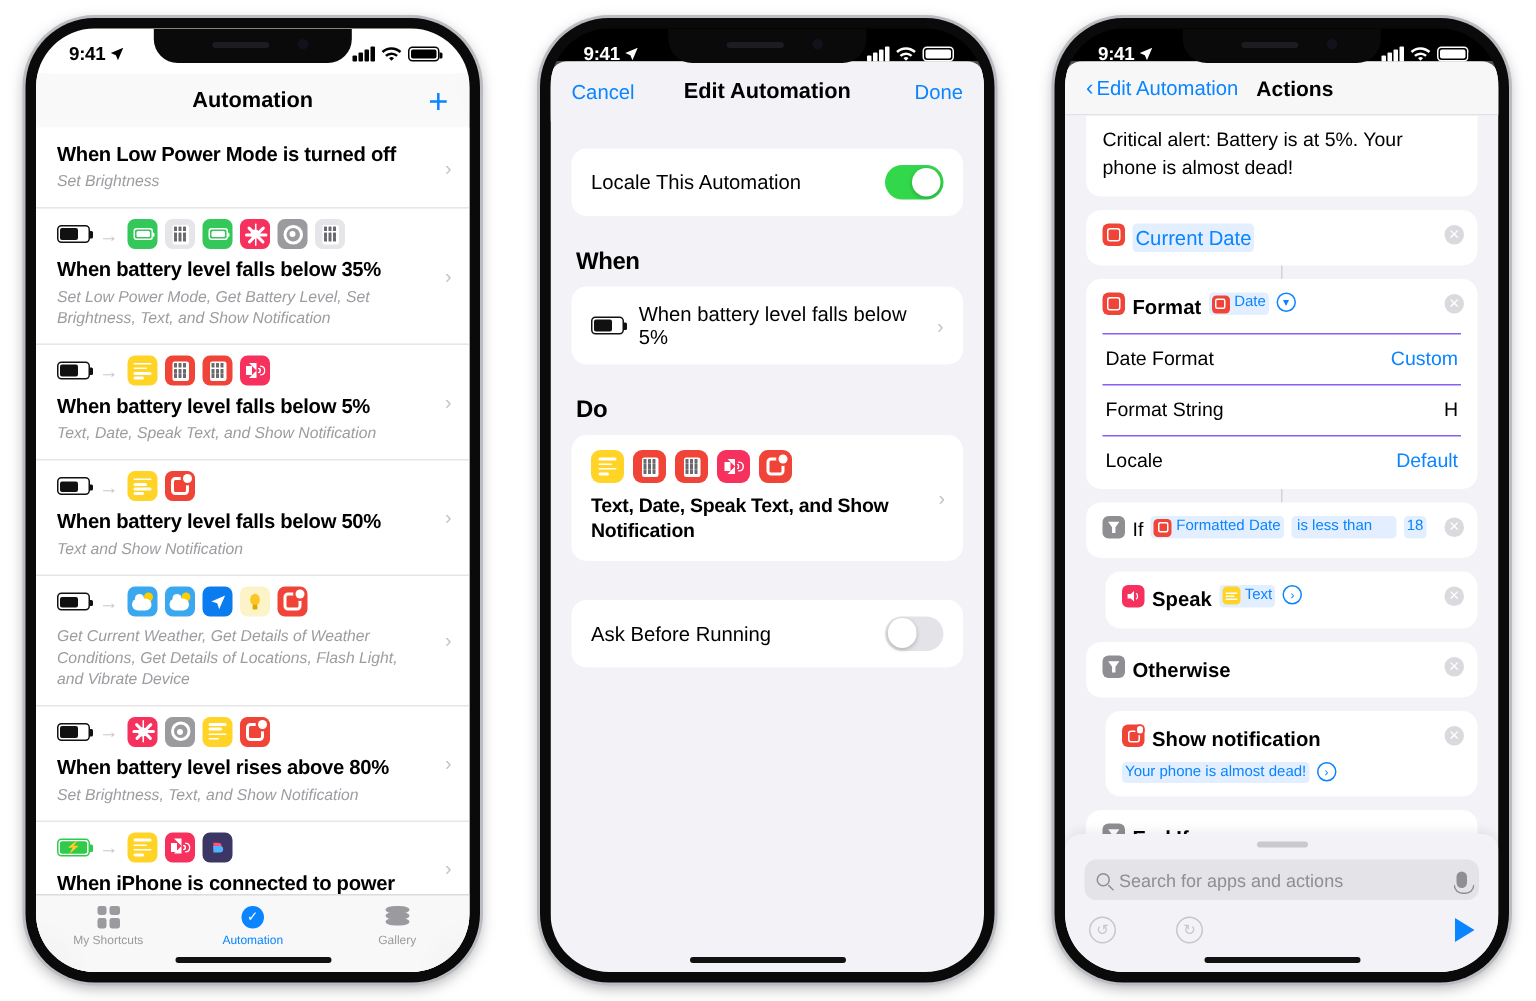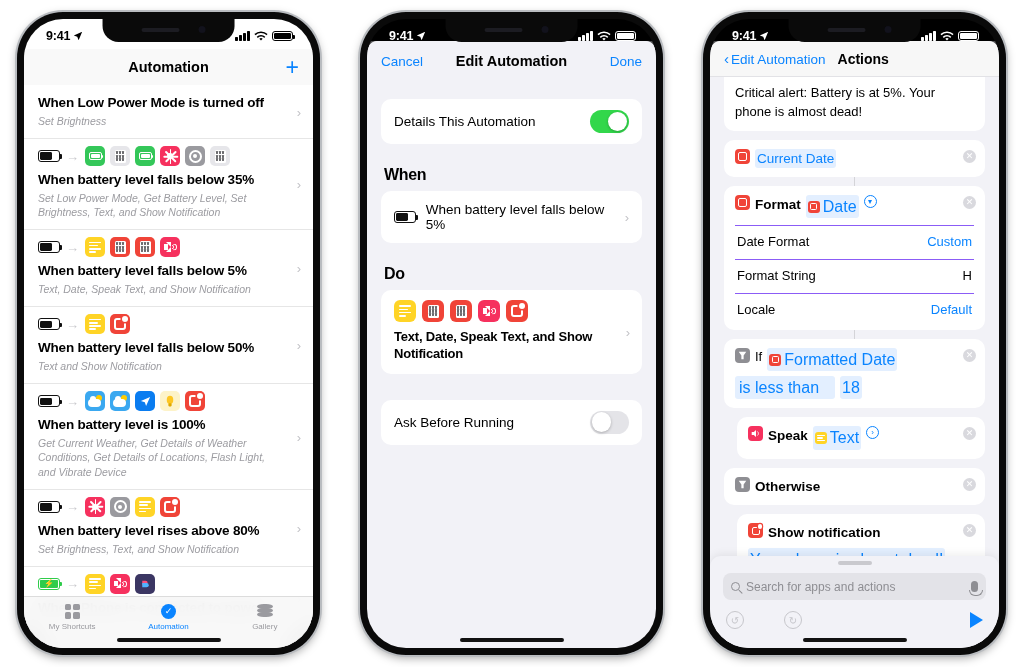--- a/index.html
+++ b/index.html
@@ -194,21 +194,21 @@
   .card { background:#fff; border-radius:10px; margin-bottom:9px; padding:9px 11px;
           position:relative; font-size:13px; color:#000; line-height:1.45;}
   .card.partial { border-top-left-radius:0; border-top-right-radius:0; margin-top:0;}
   .x-btn { position:absolute; right:9px; top:10px; width:13px; height:13px;
            border-radius:50%; background:#d9d9de; color:#fff; font-size:9px;
            display:flex;align-items:center;justify-content:center; line-height:1;}
   .tokrow { display:flex; align-items:flex-start; flex-wrap:wrap; gap:5px; padding-right:18px;}
   .aic { width:15px;height:15px;border-radius:4px;display:flex;align-items:center;
          justify-content:center;flex:0 0 auto;}
   .tok { background:#e3efff; color:#0a84ff; border-radius:3px; padding:0 2px;
-         font-size:16px; white-space:nowrap; }
+         font-size:10px; white-space:nowrap; }
   .tok.varic { display:inline-flex; align-items:center; gap:3px; }
   .lbl-b { font-weight:bold; font-size:13.5px; color:#000;}
   .lbl-n { font-size:13px; color:#000;}
   .discl { width:13px;height:13px;border:1.3px solid #0a84ff;border-radius:50%;
         color:#0a84ff;font-size:8px;display:inline-flex;align-items:center;
         justify-content:center;flex:0 0 auto;}
   .param { display:flex; align-items:center; padding:7px 2px; border-top:1px solid #8b5cf6;
         font-size:13px;}
   .param .v { margin-left:auto; color:#0a84ff;}
   .param .v.plain { color:#000;}
@@ -448,21 +448,20 @@
               <span class="ic" style="background:#fdf3c9">
                 <svg width="10" height="13" viewBox="0 0 12 16">
                     <ellipse cx="6" cy="6" rx="4" ry="5" fill="#fdc623"></ellipse>
                     <rect x="4" y="10" width="4" height="4" rx="1" fill="#e0a800"></rect>
                   </svg>
                 </span>
               <span class="ic" style="background:#f04438">
                   <span class="g-notif"></span>
                 </span>
             </div>
-            <div class="auto-title">When battery level is 100%</div>
             <div class="auto-sub">Get Current Weather, Get Details of Weather Conditions, Get Details of Locations, Flash Light, and Vibrate Device</div>
           </div>
 
           <div class="auto-row">
             <div class="chev">›</div>
             <div class="icon-strip">
               <span class="trig-batt">
                   <span></span>
                 </span>
               <span class="arrow-sep">→</span>
@@ -599,21 +598,21 @@
       <div class="sheet">
         <div class="navbar">
           <div class="nav-action">Cancel</div>
           <div class="title">Edit Automation</div>
           <div class="nav-action right">Done</div>
         </div>
 
         <div style="height:18px"></div>
         <div class="grp">
           <div class="grp-row">
-            <span>Details This Automation</span>
+            <span>Locale This Automation</span>
             <span class="toggle on">
                 <span class="knob"></span>
               </span>
           </div>
         </div>
 
         <div class="section-h">When</div>
         <div class="grp">
           <div class="grp-row">
             <span class="trig-batt" style="margin-right:10px">

